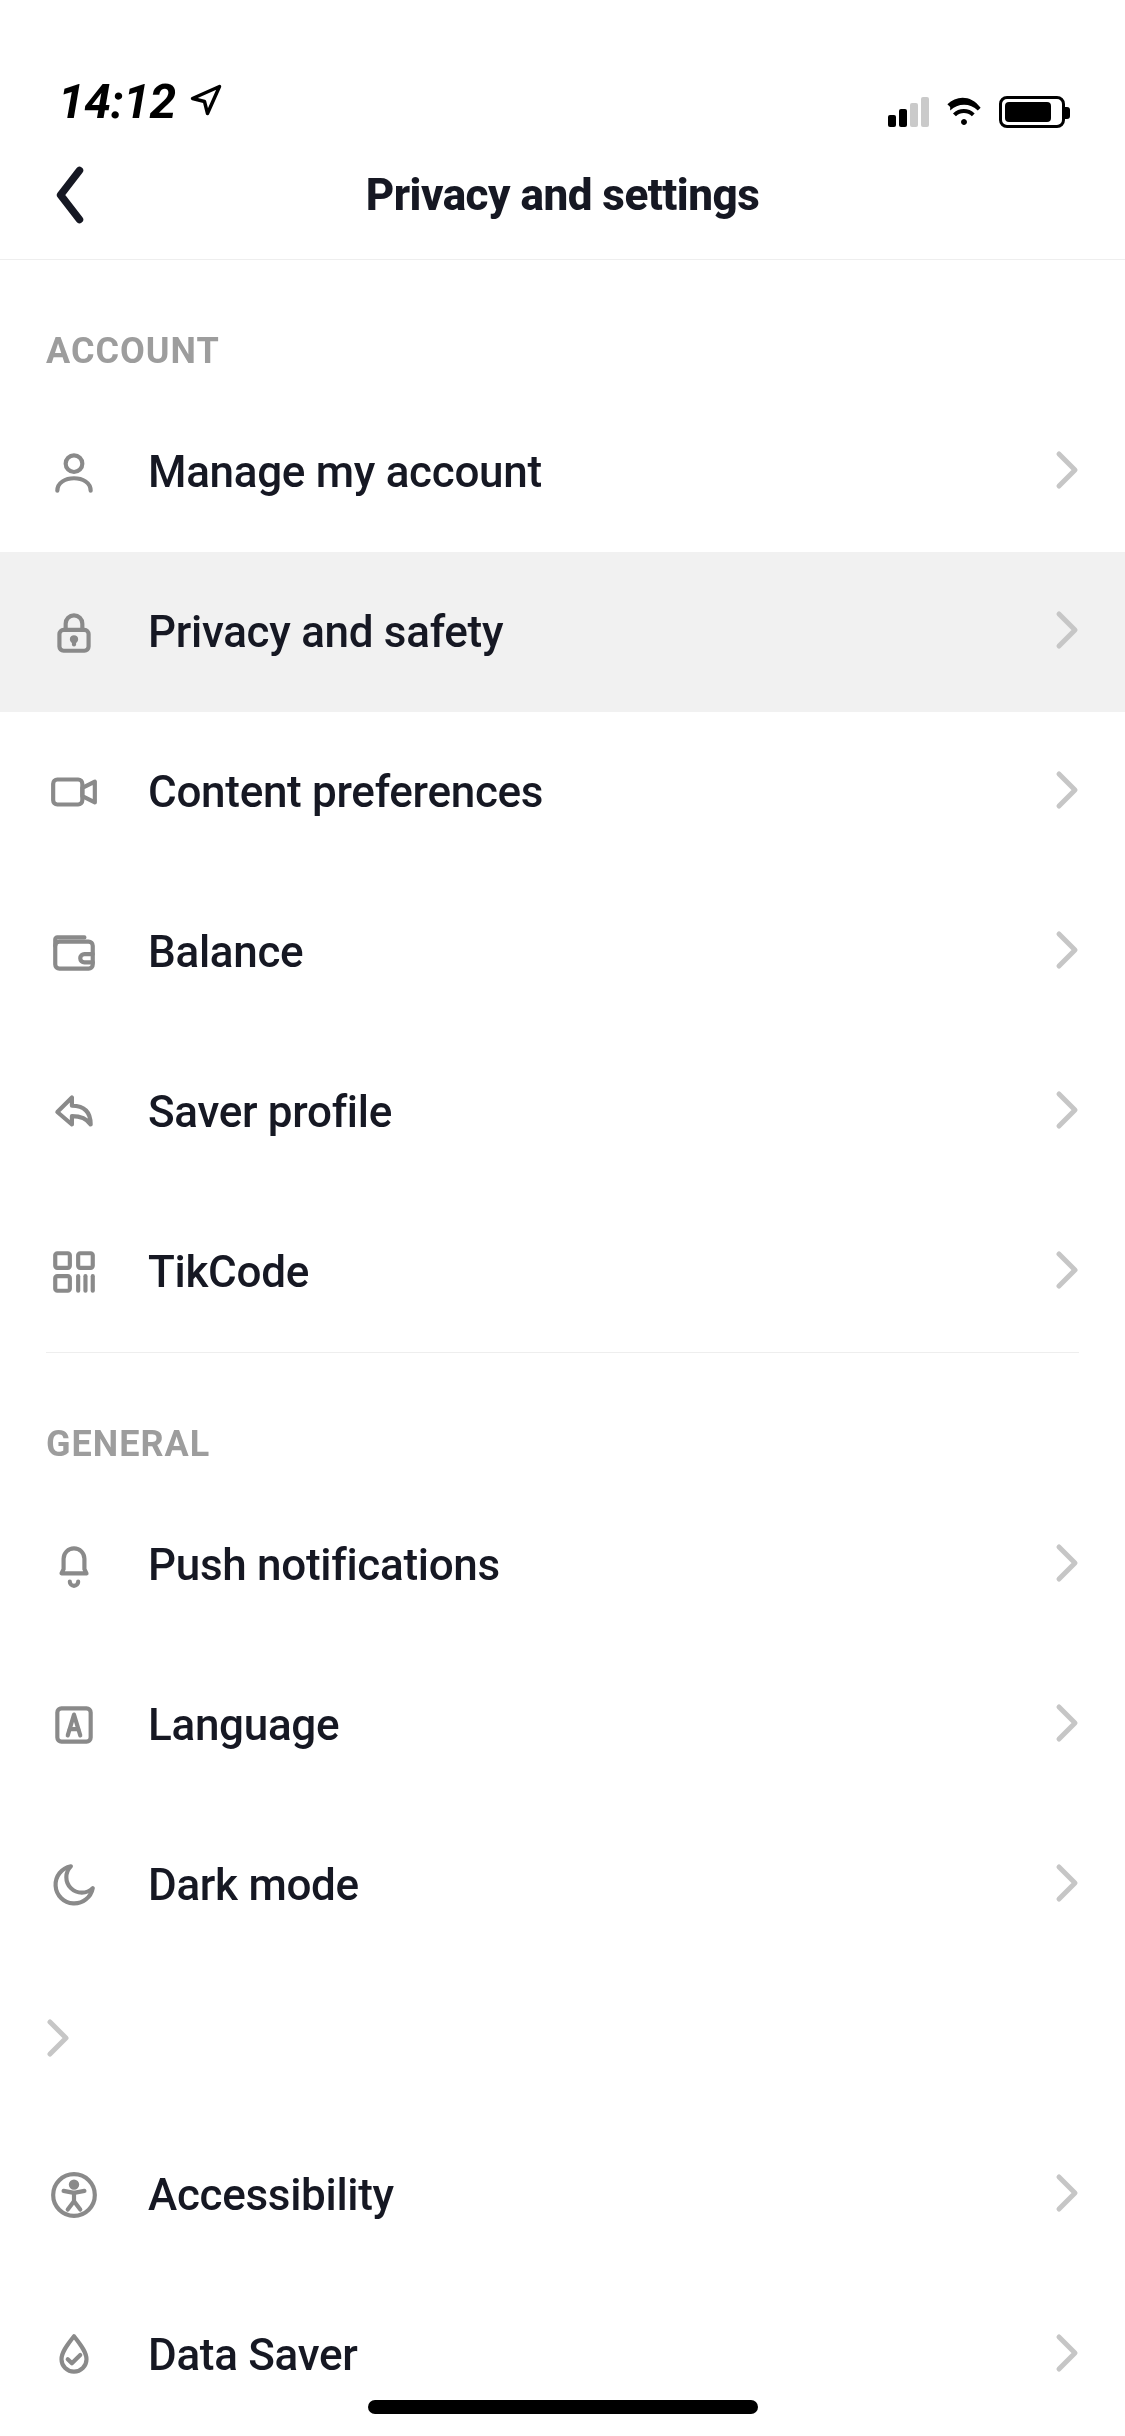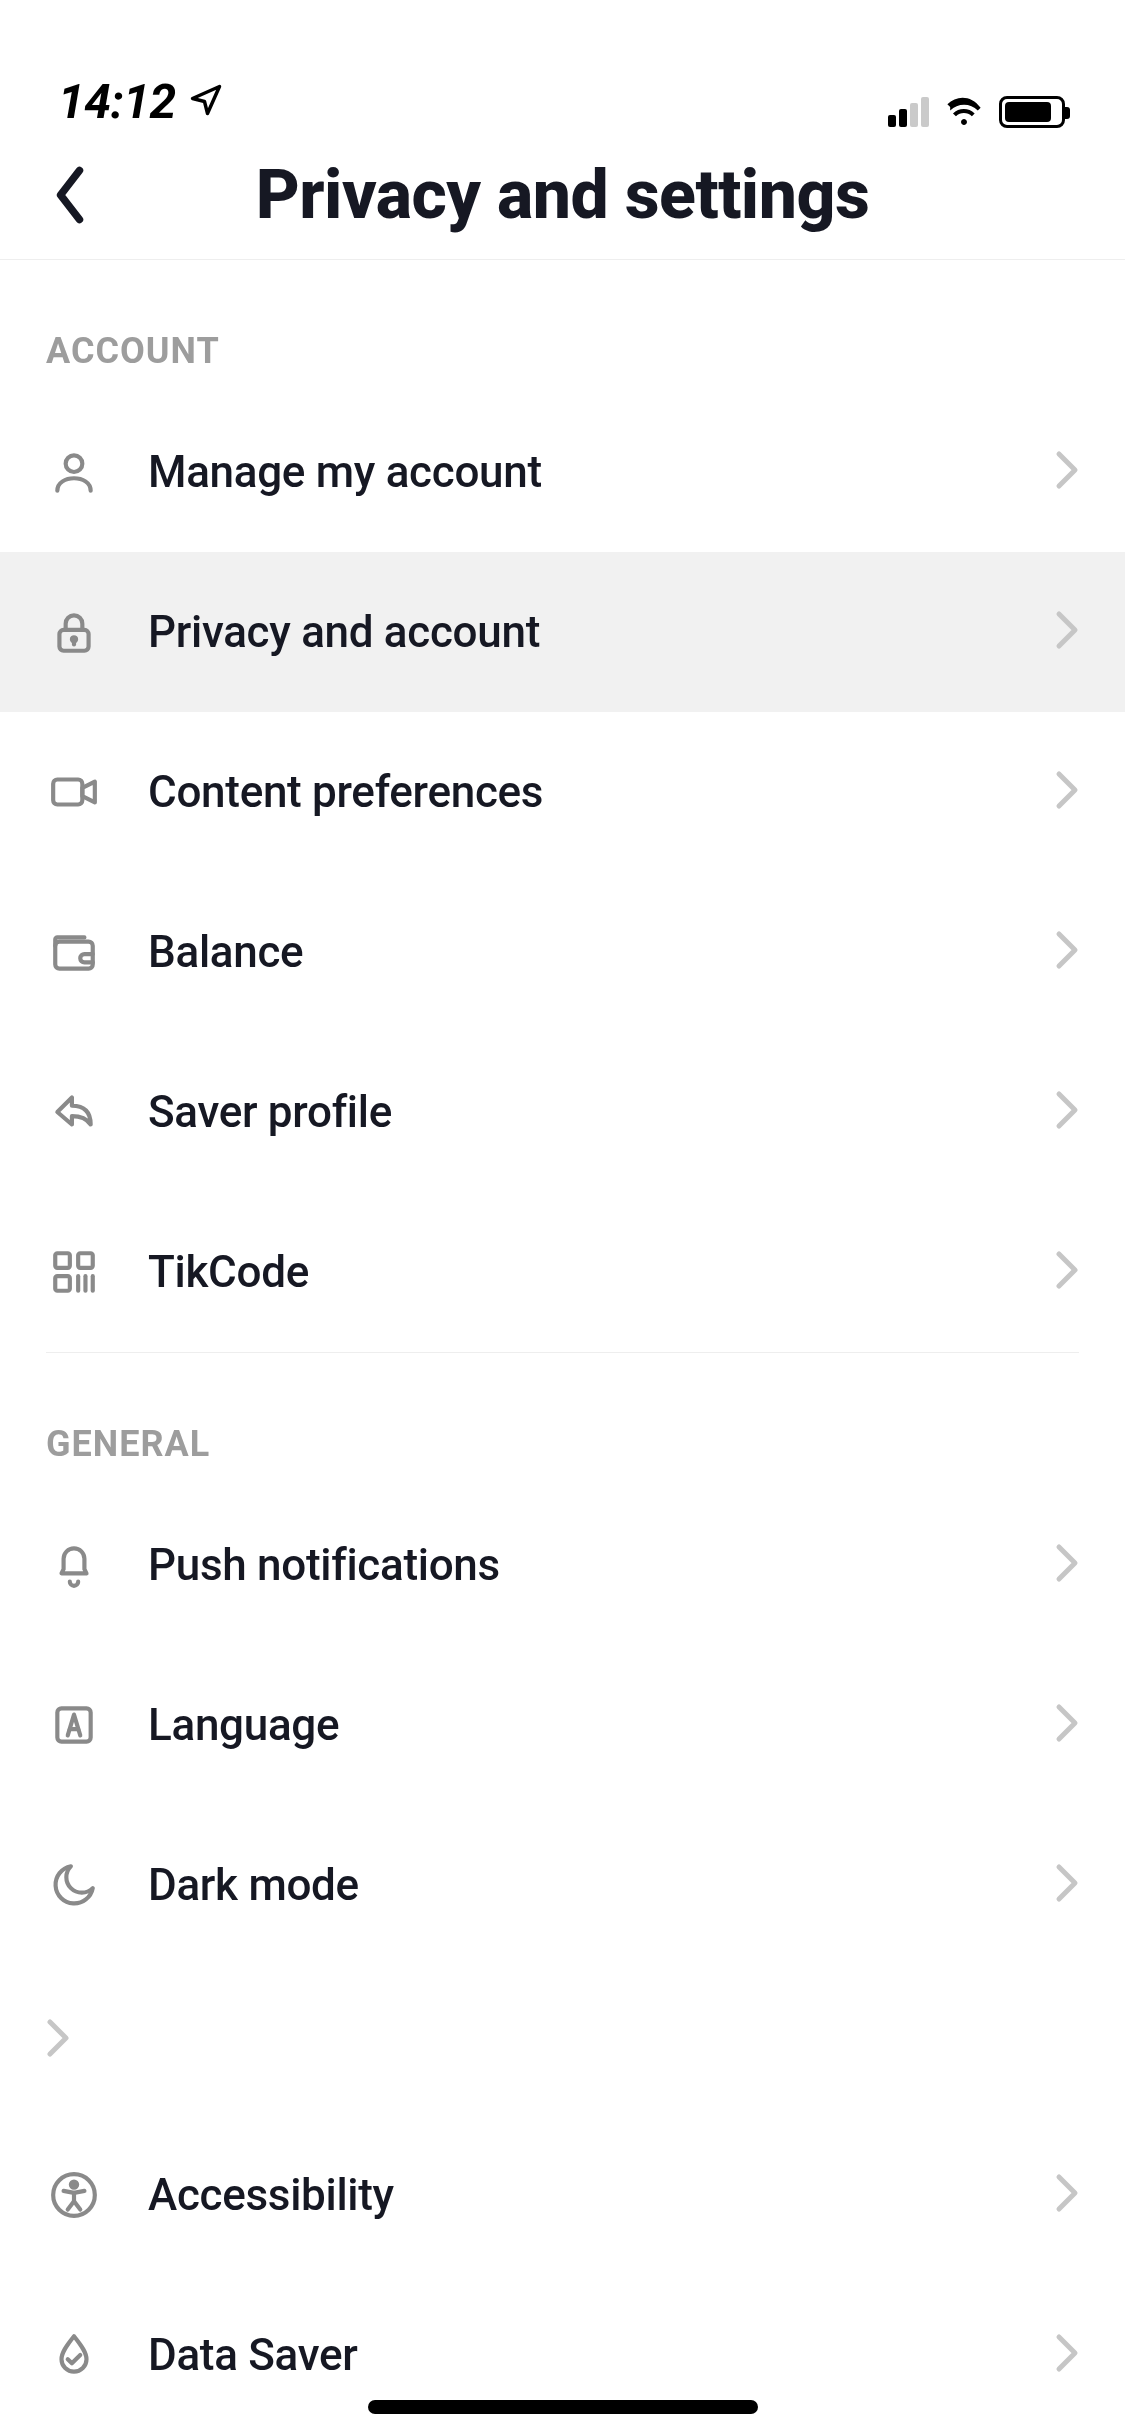--- a/index.html
+++ b/index.html
@@ -99,21 +99,21 @@
       top: 50%;
       transform: translateY(-50%);
       width: 60px;
       height: 60px;
       display: flex;
       align-items: center;
       justify-content: center;
     }
     .back-btn svg { width: 34px; height: 58px; }
     .header-title {
-      font-size: 68px;
+      font-size: 44px;
       font-weight: 800;
       letter-spacing: -0.5px;
       color:#161823;
     }
 
     
     .section-header {
       padding: 70px 73px 20px 46px;
       font-size: 36px;
       font-weight: 700;
@@ -236,21 +236,21 @@
 <div class="item highlighted">
   <div class="item-left">
     <span class="item-icon">
       <svg viewBox="0 0 24 24" fill="none" stroke="currentColor" stroke-width="2" stroke-linecap="round">
         <rect x="5" y="11" width="14" height="10" rx="2"></rect>
         <path d="M8 11V8a4 4 0 0 1 8 0v3"></path>
         <circle cx="12" cy="15.5" r="1" fill="currentColor"></circle>
         <line x1="12" y1="16.5" x2="12" y2="18"></line>
       </svg>
     </span>
-    <span class="item-label">Privacy and account</span>
+    <span class="item-label">Privacy and safety</span>
   </div>
   <span class="chevron">
     <svg viewBox="0 0 12 20" fill="none" stroke="currentColor" stroke-width="2.5" stroke-linecap="round" stroke-linejoin="round">
         <polyline points="2,2 10,10 2,18"></polyline>
       </svg>
   </span>
 </div>
 
 <div class="item">
   <div class="item-left">

